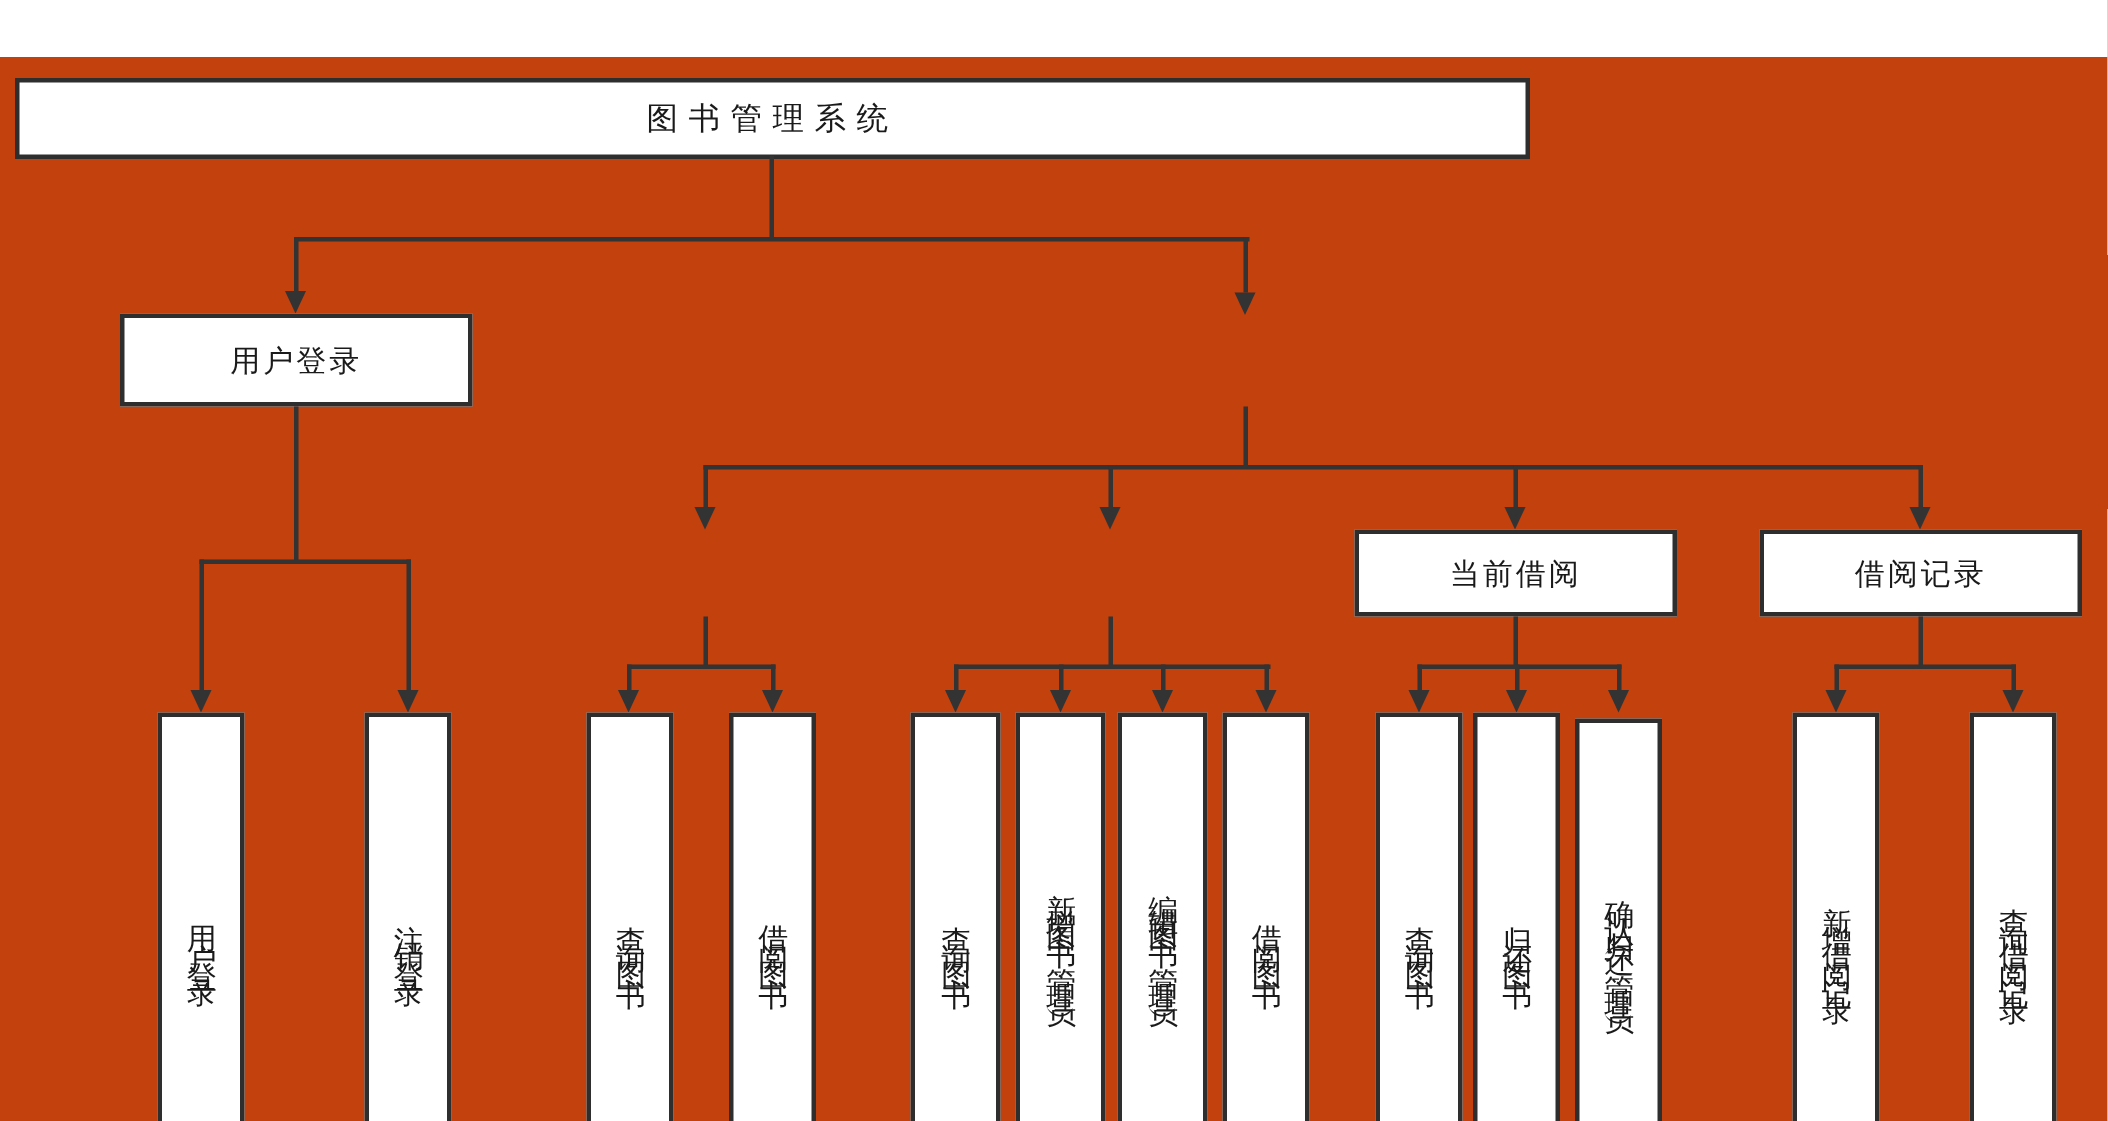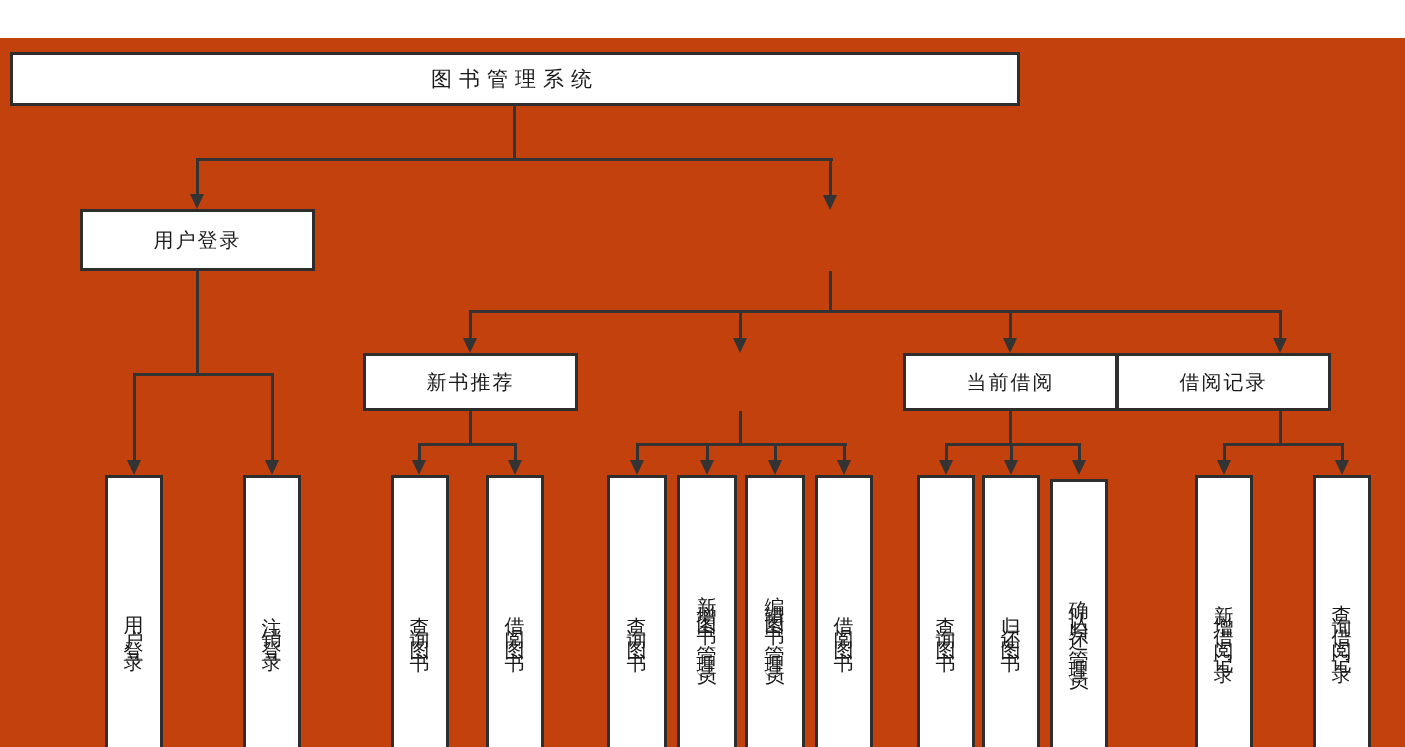--- a/index.html
+++ b/index.html
@@ -91,23 +91,22 @@
   <div class="hline" style="left:469px; top:272px; width:813px;"></div>
   <div class="vline" style="left:469px; top:272px; height:28px;"></div>
   <div class="arrow" style="left:463px; top:300px;"></div>
   <div class="vline" style="left:739px; top:272px; height:28px;"></div>
   <div class="arrow" style="left:733px; top:300px;"></div>
   <div class="vline" style="left:1009px; top:272px; height:28px;"></div>
   <div class="arrow" style="left:1003px; top:300px;"></div>
   <div class="vline" style="left:1279px; top:272px; height:28px;"></div>
   <div class="arrow" style="left:1273px; top:300px;"></div>
 
-  <div class="box" style="left:363px; top:315px; width:215px; height:58px;">新书推荐</div>
   <div class="box" style="left:903px; top:315px; width:215px; height:58px;">当前借阅</div>
-  <div class="box" style="left:1116px; top:315px; width:215px; height:58px;">借阅记录</div>
+  <div class="box" style="left:1173px; top:315px; width:215px; height:58px;">借阅记录</div>
 
   <div class="vline" style="left:469px; top:373px; height:34px;"></div>
   <div class="hline" style="left:418px; top:405px; width:99px;"></div>
   <div class="vline" style="left:418px; top:405px; height:18px;"></div>
   <div class="arrow" style="left:412px; top:422px;"></div>
   <div class="vline" style="left:514px; top:405px; height:18px;"></div>
   <div class="arrow" style="left:508px; top:422px;"></div>
 
   <div class="vline" style="left:739px; top:373px; height:34px;"></div>
   <div class="hline" style="left:636px; top:405px; width:211px;"></div>

